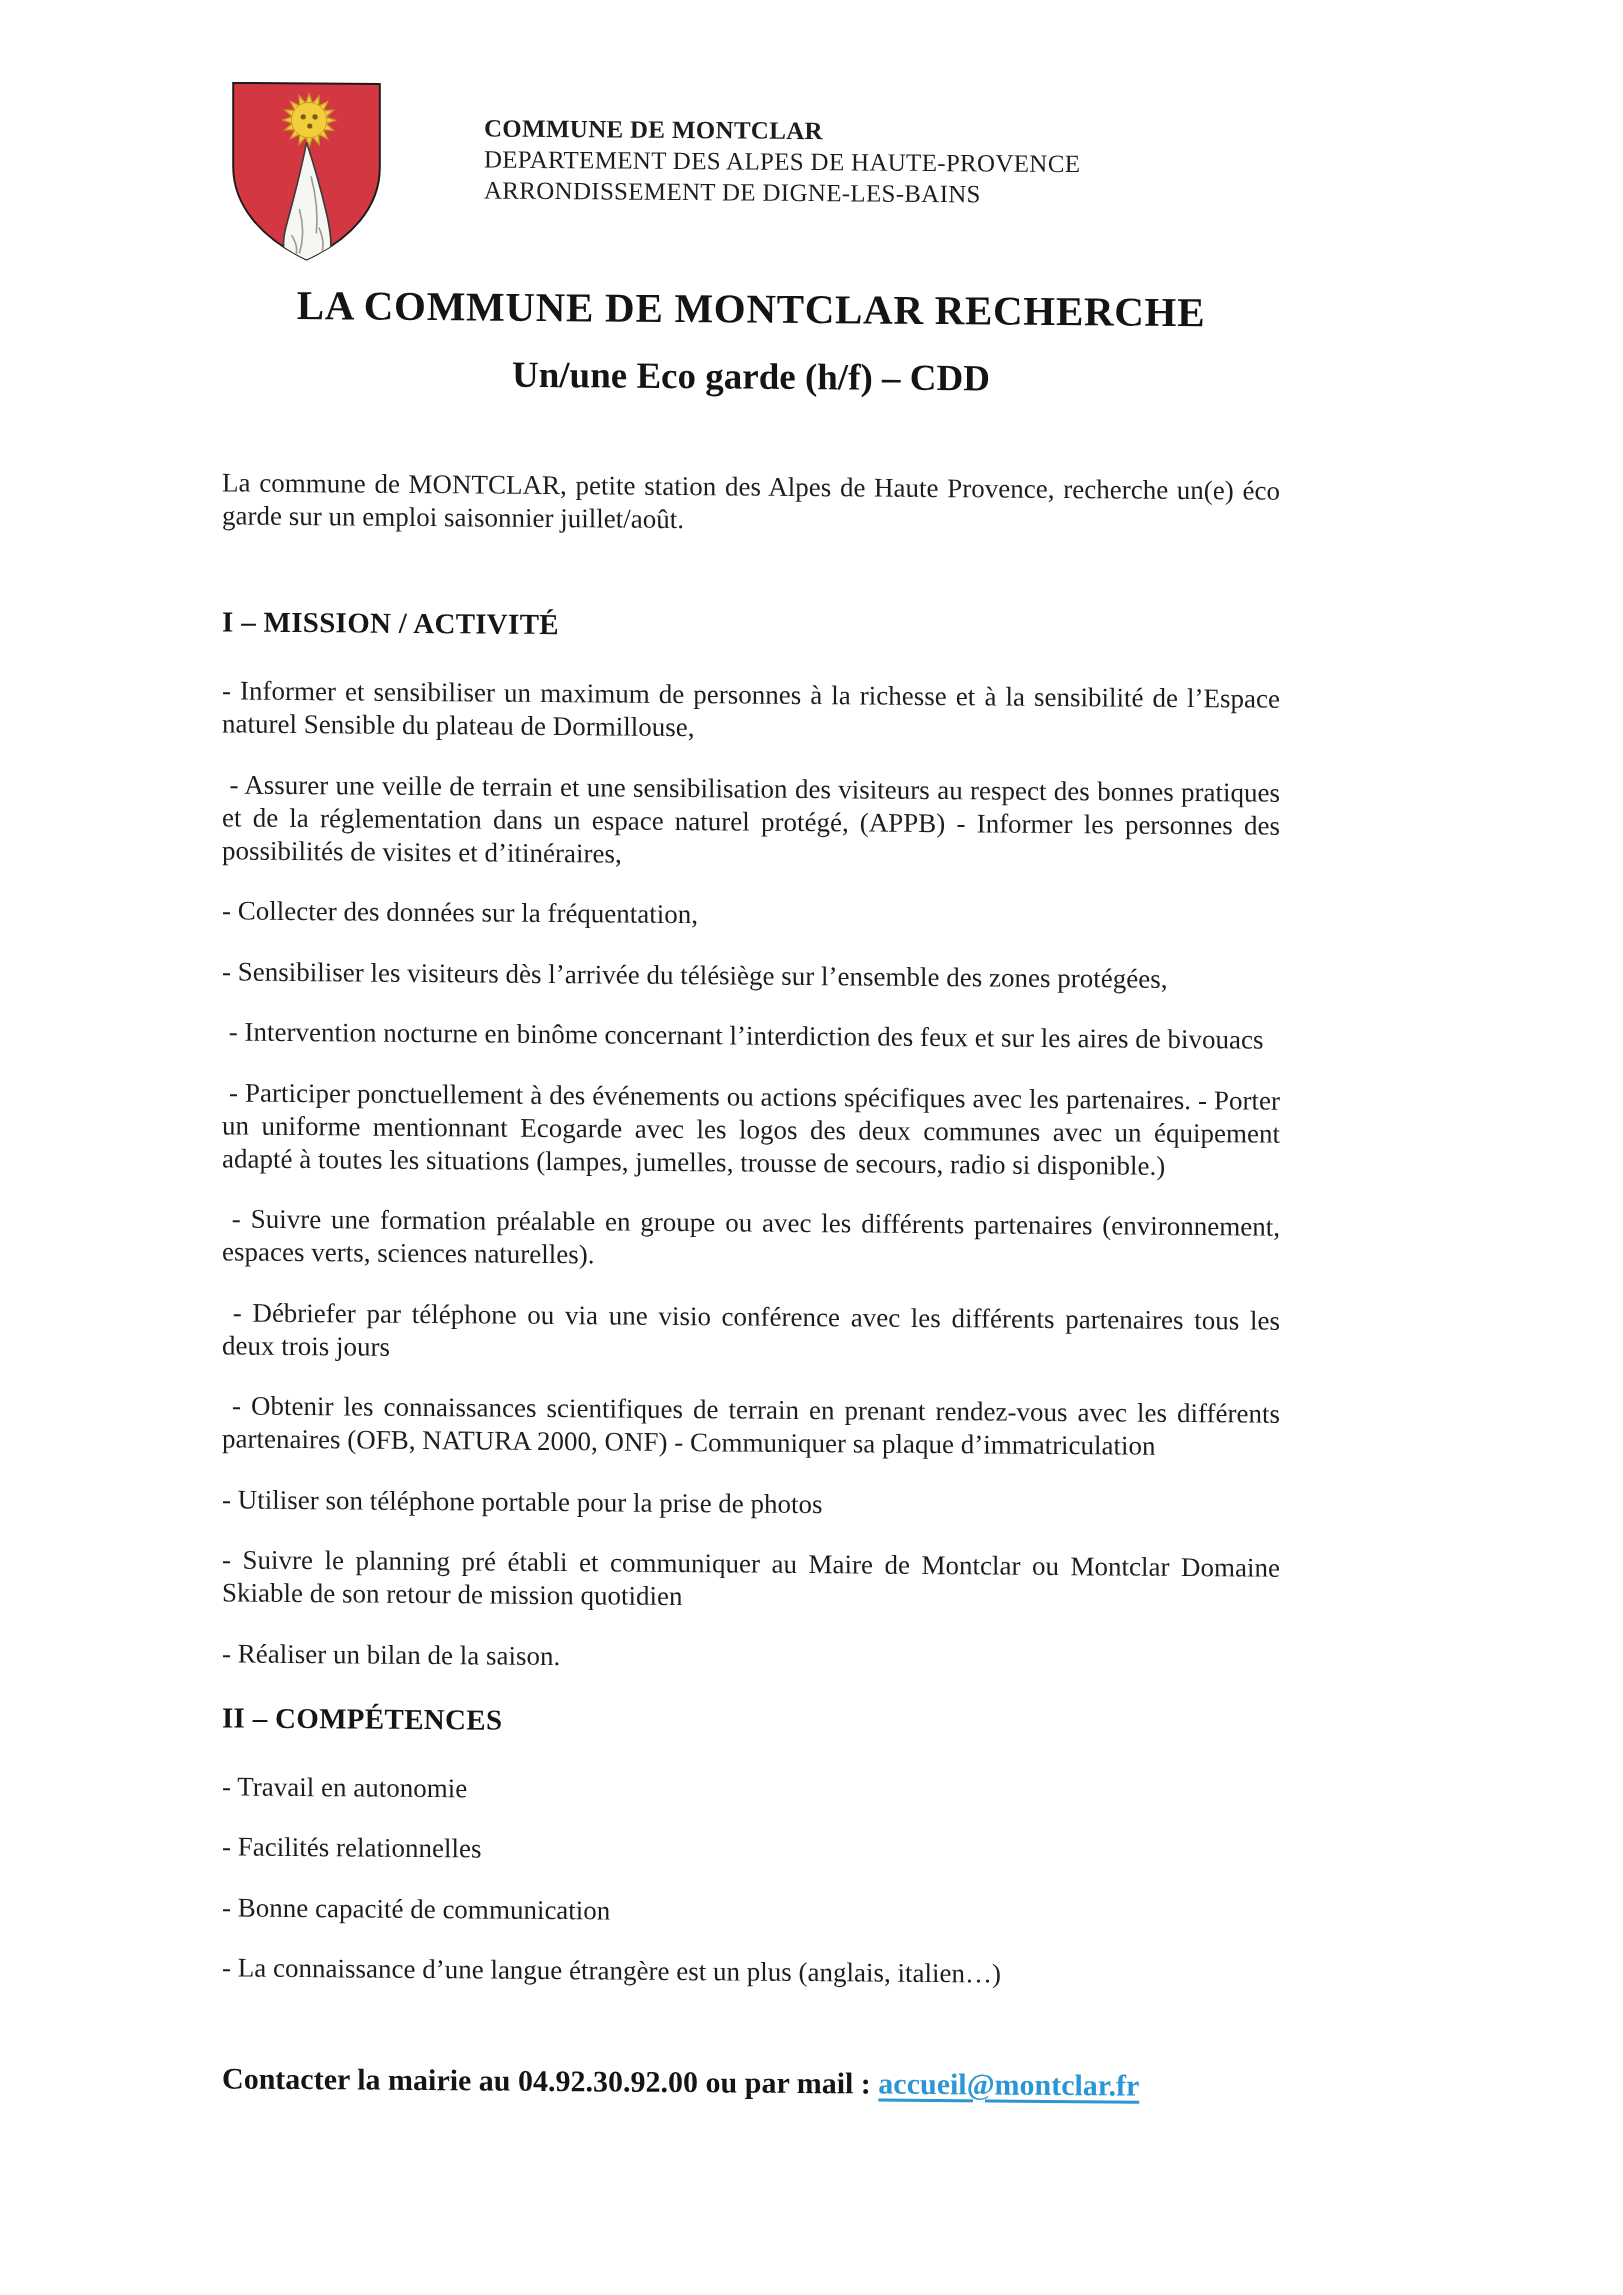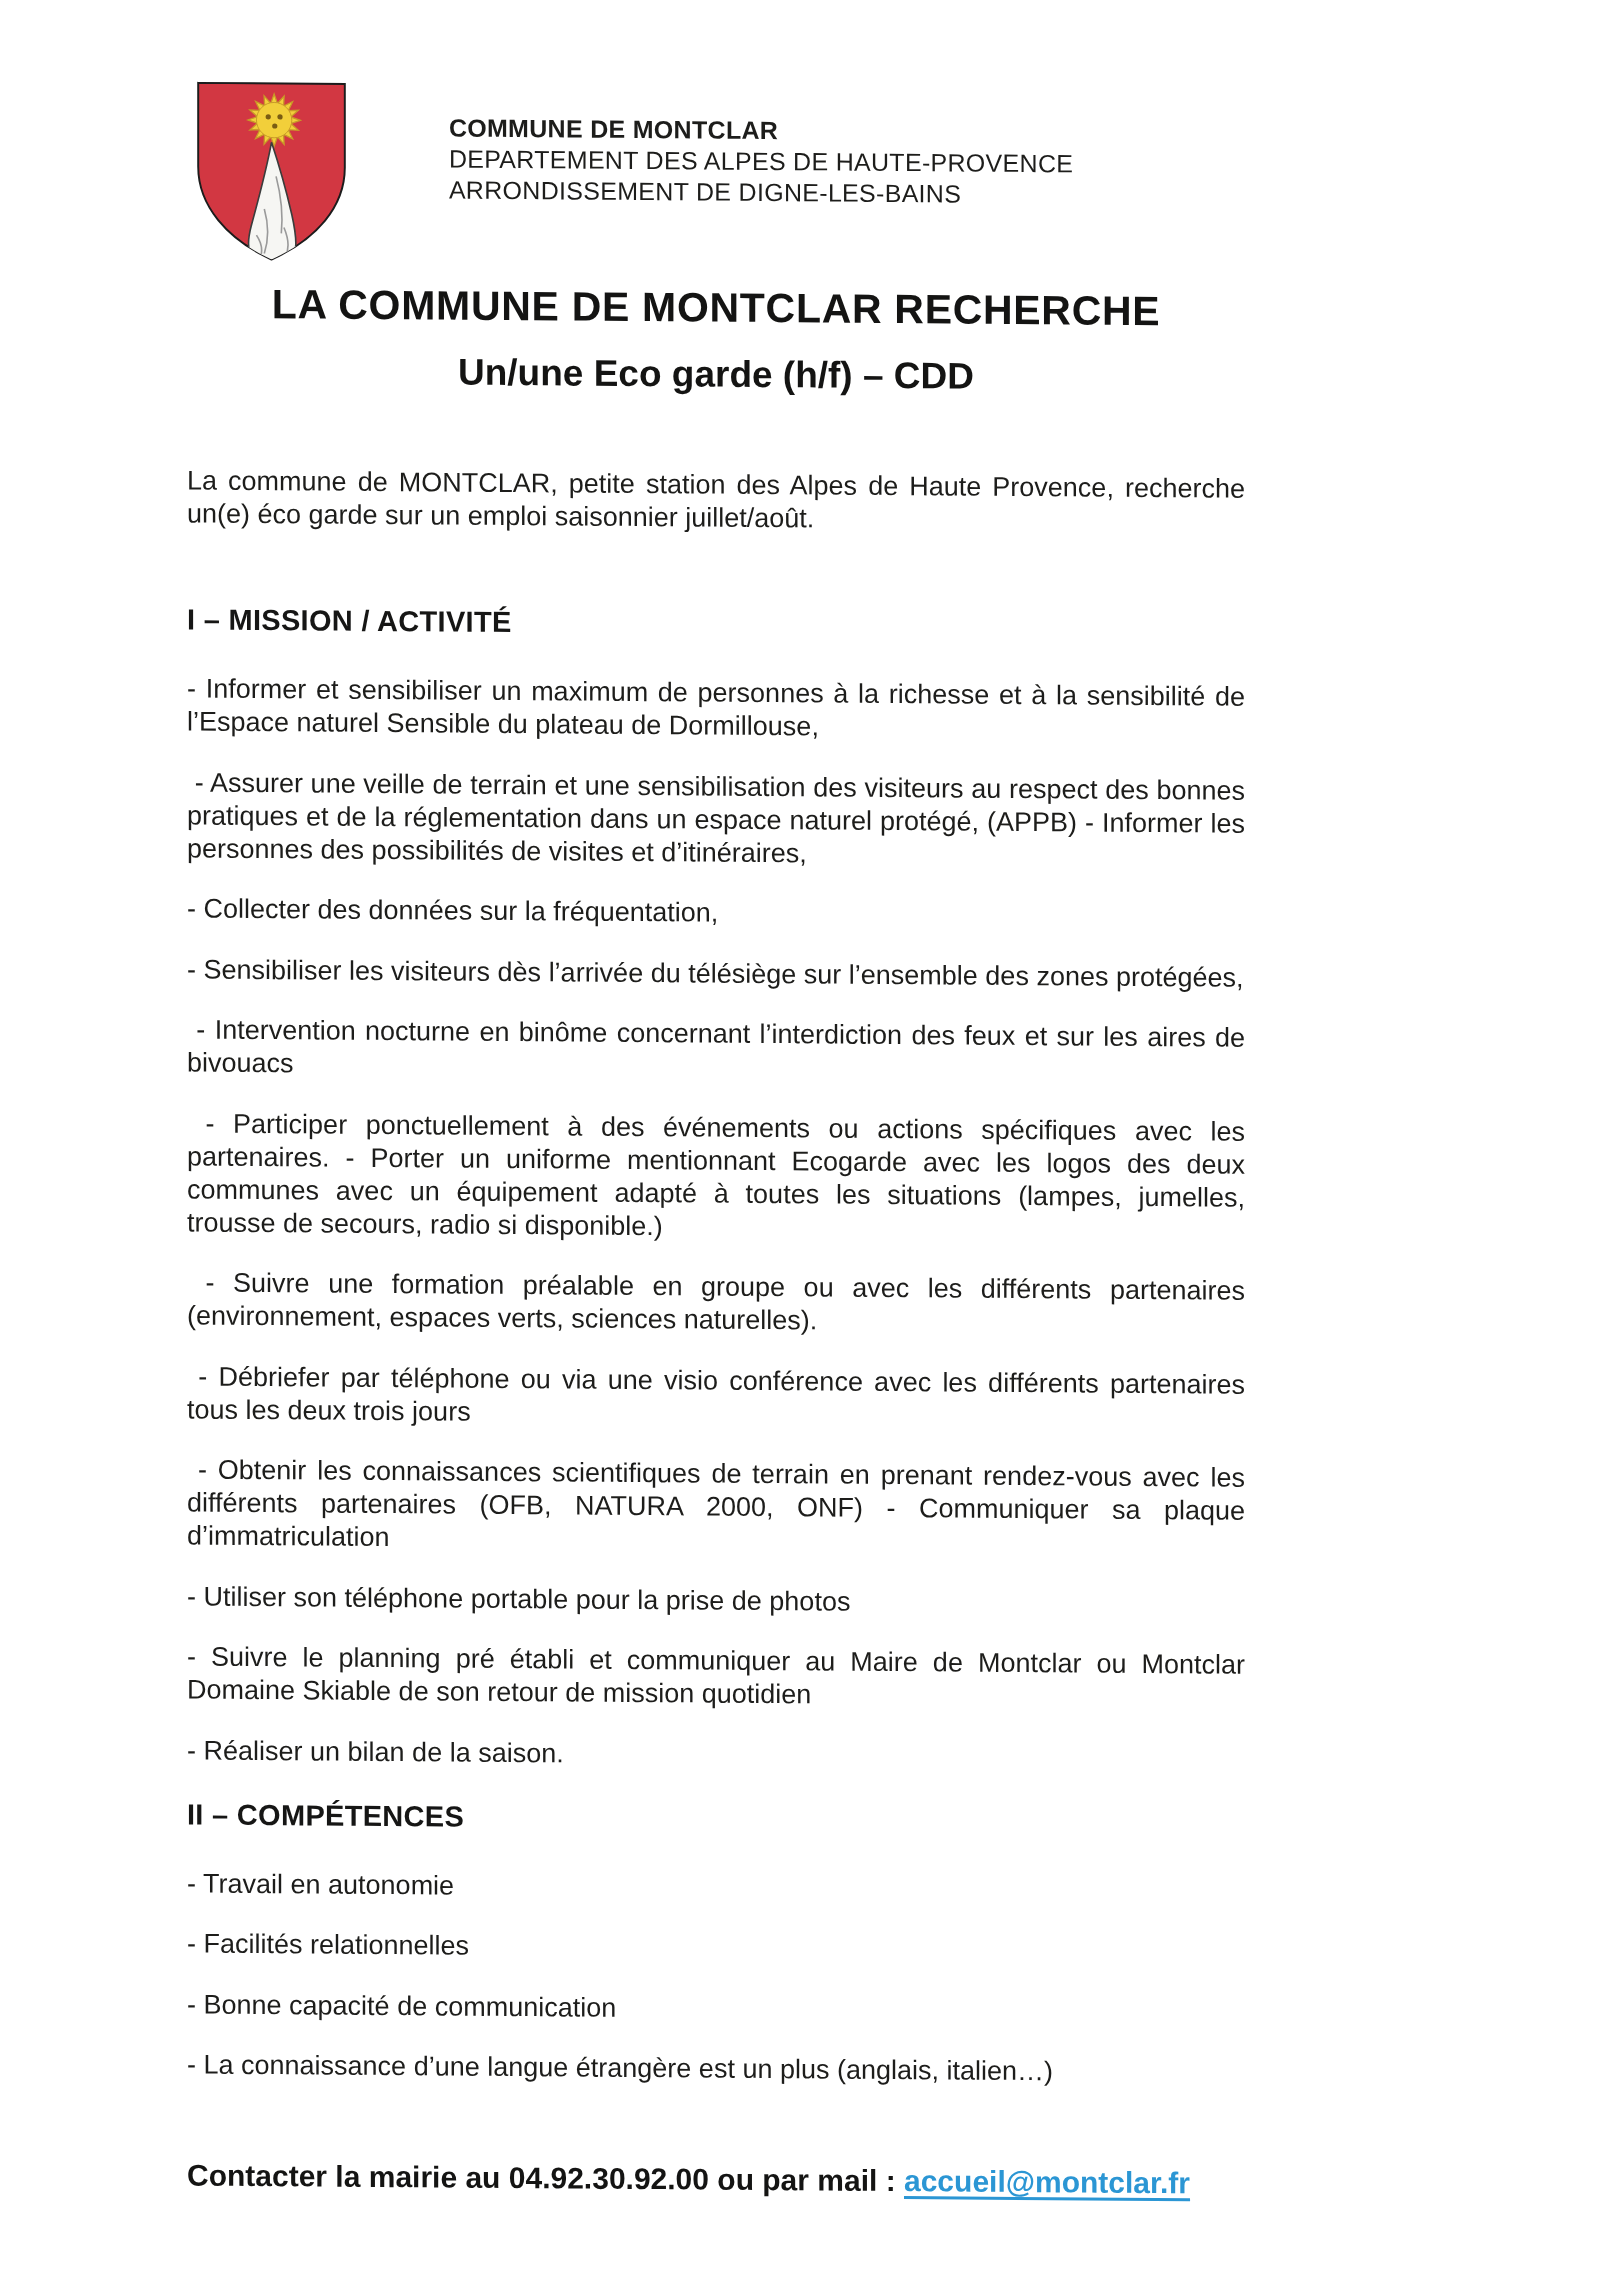--- a/index.html
+++ b/index.html
@@ -2,22 +2,23 @@
 <html style="font-size:10.5px"><head>
 <meta charset="utf-8">
 <style>
   html, body { margin: 0; padding: 0; background: #ffffff; }
   .page {
     position: relative;
     width: 1425px;
     height: 2295px;
     background: #ffffff;
     overflow: hidden;
-    font-family: Liberation Sans, sans-serif;
+    font-family: Liberation Serif, serif;
     color: #1d1d1b;
+    margin-left: 35px;
   }
   .content {
     position: absolute;
     left: 0; top: 0; right: 0; bottom: 0;
     padding: 0 180px 0 187px;
     transform: skewY(0.45deg);
     transform-origin: 0 0;
   }
   .header-row {
     display: flex;

